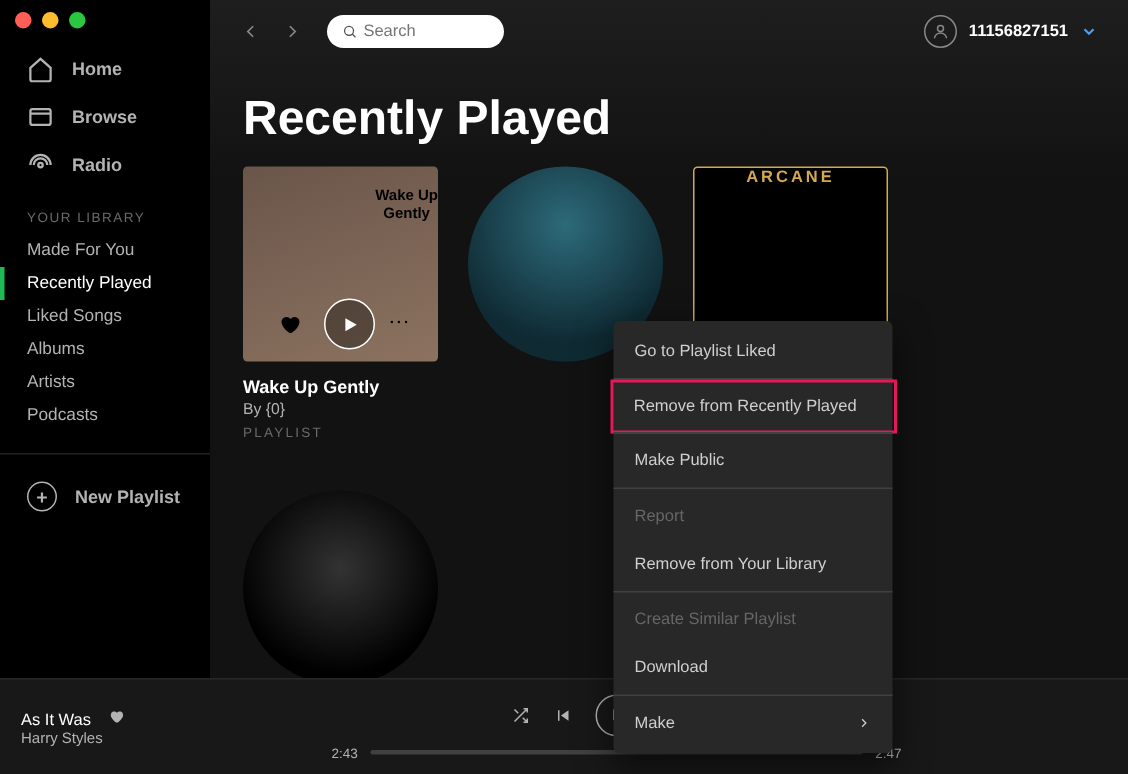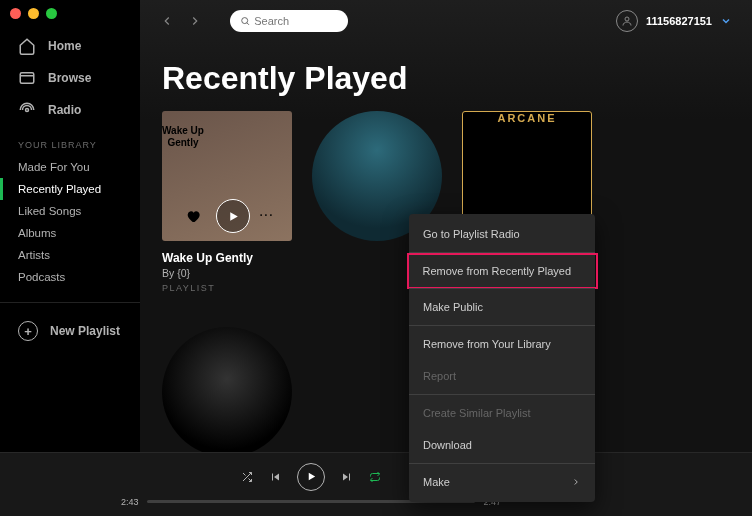--- a/index.html
+++ b/index.html
@@ -12,21 +12,21 @@
 .layout{display:flex;height:100%}
 .sidebar{width:140px;background:#000;padding:30px 0 0 0;flex-shrink:0;display:flex;flex-direction:column}
 .nav-item{display:flex;align-items:center;gap:12px;padding:7px 18px;font-size:12px;font-weight:600;color:#b3b3b3;cursor:pointer}
 .nav-item .icon{width:18px;height:18px;display:flex;align-items:center;justify-content:center;color:#b3b3b3}
 .section-label{font-size:9px;letter-spacing:1px;color:#6a6a6a;padding:14px 18px 6px 18px;font-weight:400}
 .lib-item{padding:5px 18px;font-size:11.5px;color:#b3b3b3;cursor:pointer;font-weight:500}
 .lib-item.active{color:#fff;border-left:3px solid #1db954;padding-left:15px}
 .new-playlist{display:flex;align-items:center;gap:12px;padding:18px 18px 12px 18px;font-size:12px;color:#b3b3b3;cursor:pointer;font-weight:600;border-top:1px solid #222;margin-top:14px}
 .plus-circle{width:20px;height:20px;border:1.5px solid #b3b3b3;border-radius:50%;display:flex;align-items:center;justify-content:center;font-size:13px;line-height:1}
 .main{flex:1;background:linear-gradient(180deg,#1e1e1e 0%,#121212 120px);overflow:hidden;position:relative}
-.topbar{display:flex;align-items:center;padding:10px 20px;gap:28px}
+.topbar{display:flex;align-items:center;padding:10px 20px;gap:16px}
 .nav-arrows{display:flex;gap:14px;color:#888}
 .nav-arrows svg{width:14px;height:14px;cursor:pointer}
 .searchbox{background:#fff;border-radius:20px;display:flex;align-items:center;padding:3px 10px;width:118px;height:22px}
 .searchbox input{border:none;outline:none;font-size:11px;width:100%;background:transparent;color:#000}
 .searchbox svg{width:12px;height:12px;color:#535353;margin-right:4px}
 .user-area{margin-left:auto;display:flex;align-items:center;gap:8px;color:#fff;font-size:11px;font-weight:600}
 .user-area .avatar{width:22px;height:22px;border:1.5px solid #888;border-radius:50%;display:flex;align-items:center;justify-content:center}
 .user-area .avatar svg{width:12px;height:12px;color:#888}
 .dropdown-ch{color:#4f9df0}
 .page-title{color:#fff;font-size:32px;font-weight:800;padding:18px 22px 14px 22px}
@@ -44,21 +44,21 @@
 .play-btn svg{color:#fff;width:13px;height:13px;margin-left:2px}
 .more-btn{color:#fff;font-size:15px;letter-spacing:1.5px;font-weight:700}
 .context-menu{position:absolute;left:269px;top:214px;width:186px;background:#282828;border-radius:4px;box-shadow:0 8px 24px rgba(0,0,0,.6);z-index:50;padding:4px 0;font-size:11px}
 .cm-item{padding:10px 14px;color:#cfcfcf;cursor:pointer;display:flex;align-items:center;justify-content:space-between}
 .cm-item.disabled{color:#666;cursor:default}
 .cm-item.hl{border:2.5px solid #e6185a;margin:-2.5px}
 .cm-sep{height:1px;background:#404040;margin:2px 0}
 .row2{display:flex;gap:20px;padding:16px 22px 0 22px}
 .row2 .cover{width:130px;height:130px}
 
-.cov-wakeup{background:linear-gradient(160deg,#6a554a 0%,#8c7360 100%);display:flex;align-items:flex-start;justify-content:flex-start}
+.cov-wakeup{background:linear-gradient(160deg,#6a554a 0%,#8c7360 100%);display:flex;align-items:flex-start;justify-content:flex-end}
 .cov-wakeup span{margin-top:14px;color:#000;font-size:10px;font-weight:700;text-align:center;line-height:1.2}
 .cov-man{background:radial-gradient(circle at 50% 30%,#2d6a7a 0%,#0f2a33 70%)}
 .cov-arcane{background:#000;display:flex;align-items:flex-start;justify-content:center;border:1px solid #d4a94f}
 .cov-arcane span{color:#d4a94f;font-size:11px;letter-spacing:2px;font-weight:700}
 .cov-yoyo{background:radial-gradient(circle at 50% 40%,#333 0%,#000 70%)}
 .cov-harry{background:linear-gradient(180deg,#d8c7b8 0%,#c9b6a5 100%)}
 .cov-duo{background:radial-gradient(circle at 50% 100%,#4a4a60 0%,#1a1a2a 80%)}
 .cov-city{background:linear-gradient(180deg,#8a6f4f 0%,#3a2d1f 100%)}
 
 .player{position:absolute;bottom:0;left:0;right:0;height:64px;background:#181818;display:flex;align-items:center;padding:0 14px;z-index:30;border-top:1px solid #282828}
@@ -217,43 +217,56 @@
       <div class="card">
           <div class="cover cov-duo"></div>
         </div>
       <div class="card">
           <div class="cover cov-city"></div>
         </div>
 
     </div>
 
     <div class="context-menu">
-      <div class="cm-item">Go to Playlist Radio</div>
+      <div class="cm-item">Go to Playlist Liked</div>
       <div class="cm-sep"></div>
       <div class="cm-item hl">Remove from Recently Played</div>
       <div class="cm-sep"></div>
       <div class="cm-item">Make Public</div>
       <div class="cm-sep"></div>
+      <div class="cm-item disabled">Report</div>
       <div class="cm-item">Remove from Your Library</div>
-      <div class="cm-item disabled">Report</div>
       <div class="cm-sep"></div>
       <div class="cm-item disabled">Create Similar Playlist</div>
       <div class="cm-item">Download</div>
       <div class="cm-sep"></div>
       <div class="cm-item">
         <span>Make</span>
         <svg width="10" height="10" viewBox="0 0 24 24" fill="none" stroke="currentColor" stroke-width="2">
             <path d="M9 6l6 6-6 6"></path>
           </svg>
       </div>
     </div>
   </main>
 </div>
 
 <div class="player">
+  <div class="player-left">
+    <div class="track-info">
+      <div class="track-title">
+        <span>As It Was</span>
+        <span class="heart-sm" style="margin-left:8px">
+          <svg width="11" height="11" viewBox="0 0 24 24" fill="currentColor">
+              <path d="M12 21s-8-5.3-8-11a5 5 0 019-3 5 5 0 019 3c0 5.7-8 11-8 11z"></path>
+            </svg>
+        </span>
+      </div>
+      <div class="track-artist">Harry Styles</div>
+    </div>
+  </div>
   <div class="player-center">
     <div class="controls">
       <svg viewBox="0 0 24 24" fill="none" stroke="currentColor" stroke-width="2">
           <path d="M16 3h5v5M4 20L21 3M21 16v5h-5M15 15l6 6M4 4l5 5"></path>
         </svg>
       <svg viewBox="0 0 24 24" fill="currentColor">
           <path d="M6 5h2v14H6zM20 5v14l-10-7z"></path>
         </svg>
       <span class="main-play">
           <svg viewBox="0 0 24 24" fill="currentColor">

